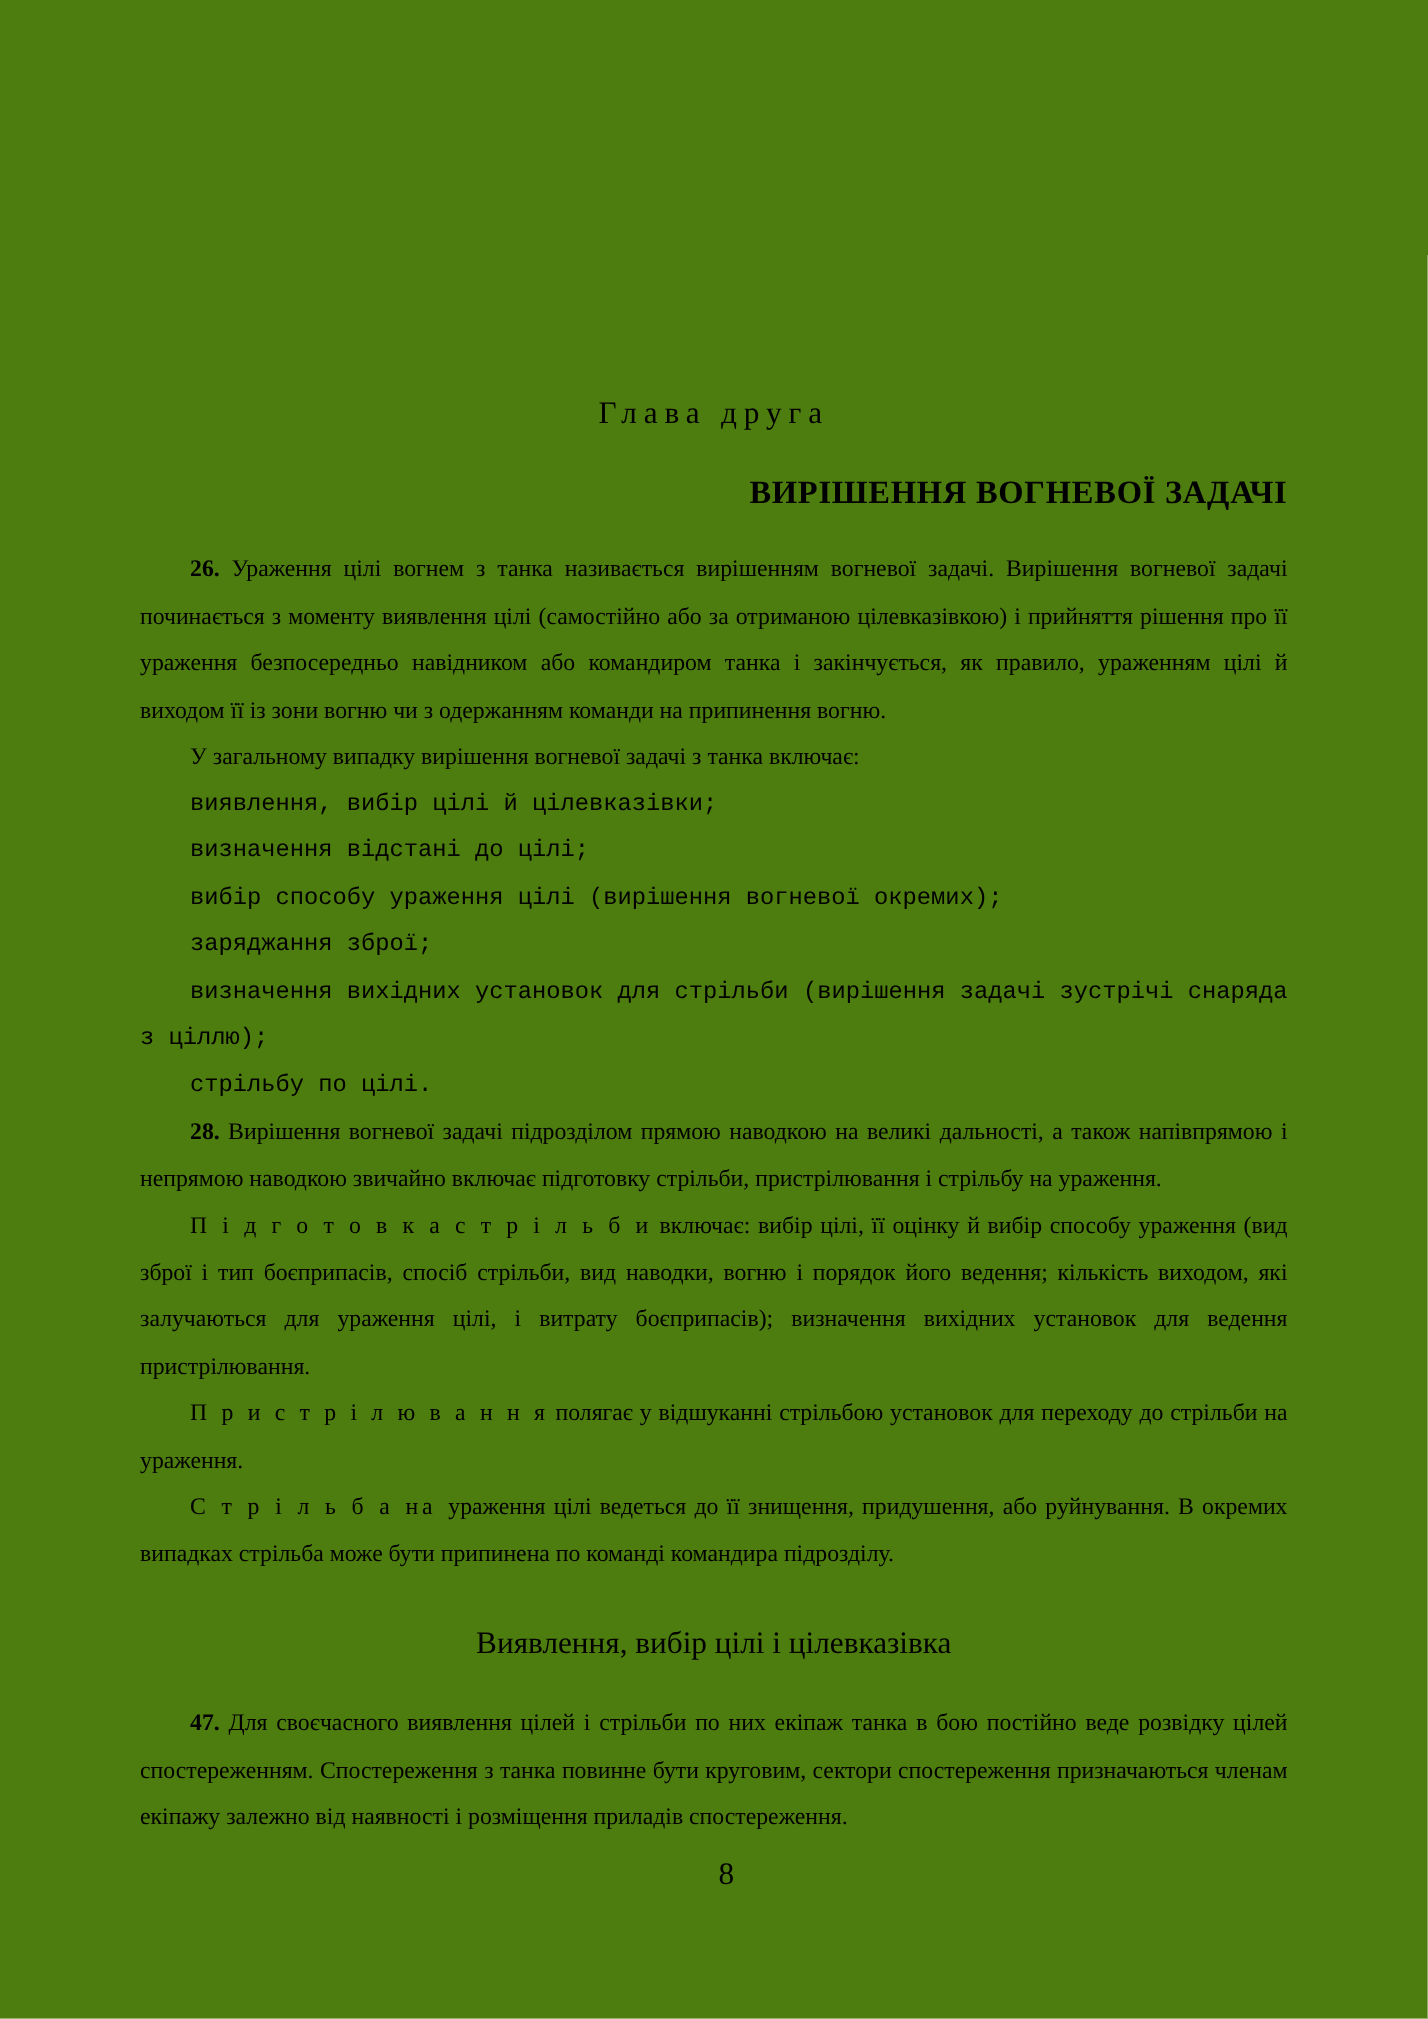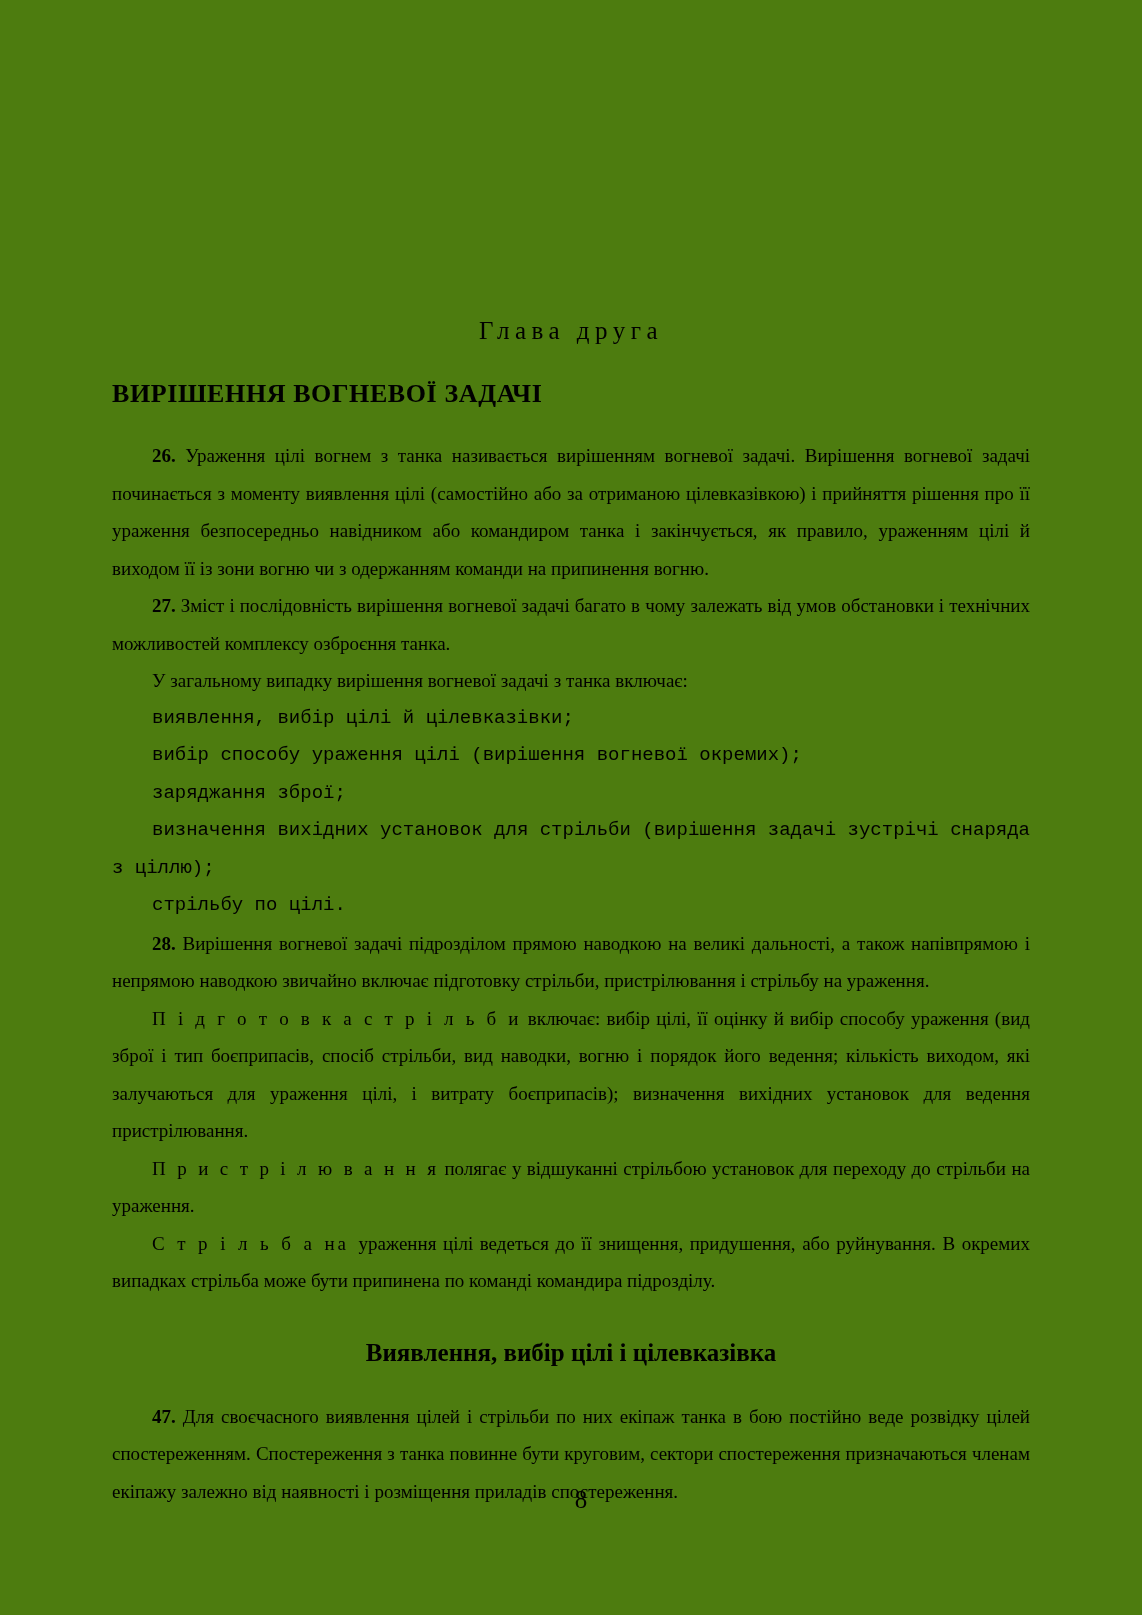--- a/index.html
+++ b/index.html
@@ -31,31 +31,31 @@
   
   .chapter-label {
     text-align: center;
     font-size: 25px;
     letter-spacing: 5.5px;
     line-height: 1.0;
     margin: 0 0 38px 0;
     font-weight: normal;
   }
   .chapter-title {
-    text-align: left;
+    text-align: right;
     font-size: 26px;
     font-weight: bold;
     letter-spacing: 0.6px;
     line-height: 1.0;
     margin: 0 0 30px 0;
   }
   .section-title {
     text-align: center;
     font-size: 25px;
-    font-weight: bold;
+    font-weight: normal;
     line-height: 1.0;
     margin: 40px 0 33px 0;
   }
 
   
   p.body {
     font-size: 19px;
     line-height: 37.5px;
     text-align: justify;
     text-justify: inter-word;
@@ -93,25 +93,25 @@
 <div class="page">
 
   <div class="content">
 
     <div class="chapter-label">Глава друга</div>
 
     <div class="chapter-title">ВИРІШЕННЯ  ВОГНЕВОЇ  ЗАДАЧІ</div>
 
     <p class="body indent"><span class="num">26.</span><span> Ураження цілі вогнем з танка називається вирішенням вогневої задачі. Вирішення вогневої задачі починається з моменту виявлення цілі (самостійно або за отриманою цілевказівкою) і прийняття рішення про її ураження безпосередньо навідником або командиром танка і закінчується, як правило, ураженням цілі й виходом її із зони вогню чи з одержанням команди на припинення вогню.</span></p>
 
-    <p class="body indent"><span class="num">27.</span><span> Зміст і послідовність вирішення вогневої задачі багато в чому залежать від умов обстановки і технічних можливостей комплексу озброєння танка.</span></p>
 
     <p class="body indent">У загальному випадку вирішення вогневої задачі з танка включає:</p>
 
     <p class="body list-line">виявлення, вибір цілі й цілевказівки;</p>
+    <p class="body list-line">визначення відстані до цілі;</p>
     <p class="body list-line">вибір способу ураження цілі (вирішення вогневої окремих);</p>
     <p class="body list-line">заряджання зброї;</p>
     <p class="body list-line">визначення вихідних установок для стрільби (вирішення задачі зустрічі сна­ряда з ціллю);</p>
     <p class="body list-line">стрільбу по цілі.</p>
 
     <p class="body indent"><span class="num">28.</span><span> Вирішення вогневої задачі підрозділом прямою наводкою на великі даль­ності, а також напівпрямою і непрямою наводкою звичайно включає підготовку стрільби, пристрілювання і стрільбу на ураження.</span></p>
 
     <p class="body indent"><span class="spaced-tight">П і д г о т о в к а с т р і л ь б и</span><span> включає: вибір цілі, її оцінку й вибір способу ураження (вид зброї і тип боєприпасів, спосіб стрільби, вид наводки, вогню і по­рядок його ведення; кількість виходом, які залучаються для ураження цілі, і витрату боєприпасів); визначення вихідних установок для ведення пристрілювання.</span></p>
 
     <p class="body indent"><span class="spaced-tight">П р и с т р і л ю в а н н я</span><span> полягає у відшуканні стрільбою установок для пере­ходу до стрільби на ураження.</span></p>

